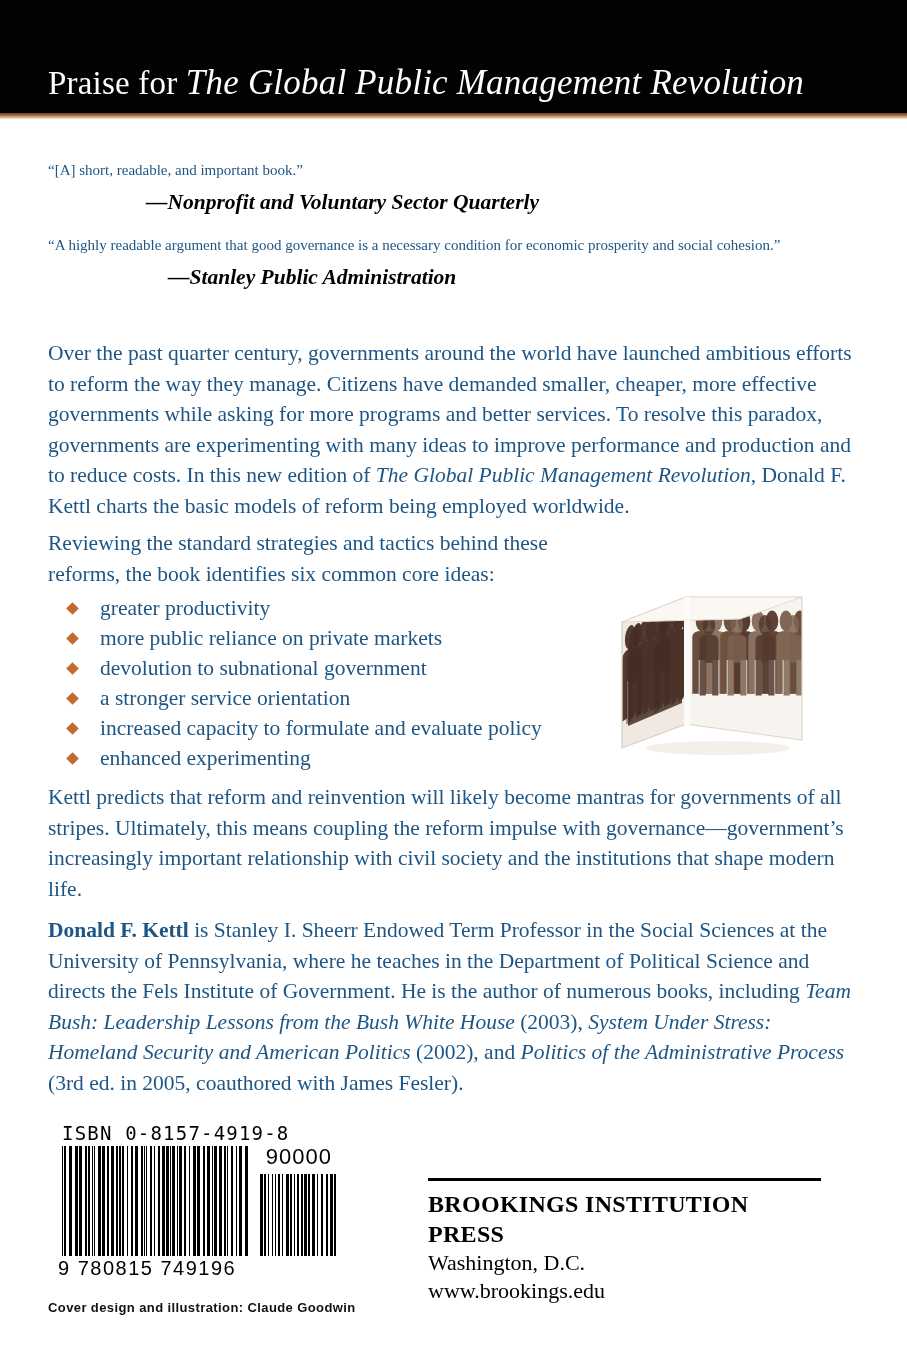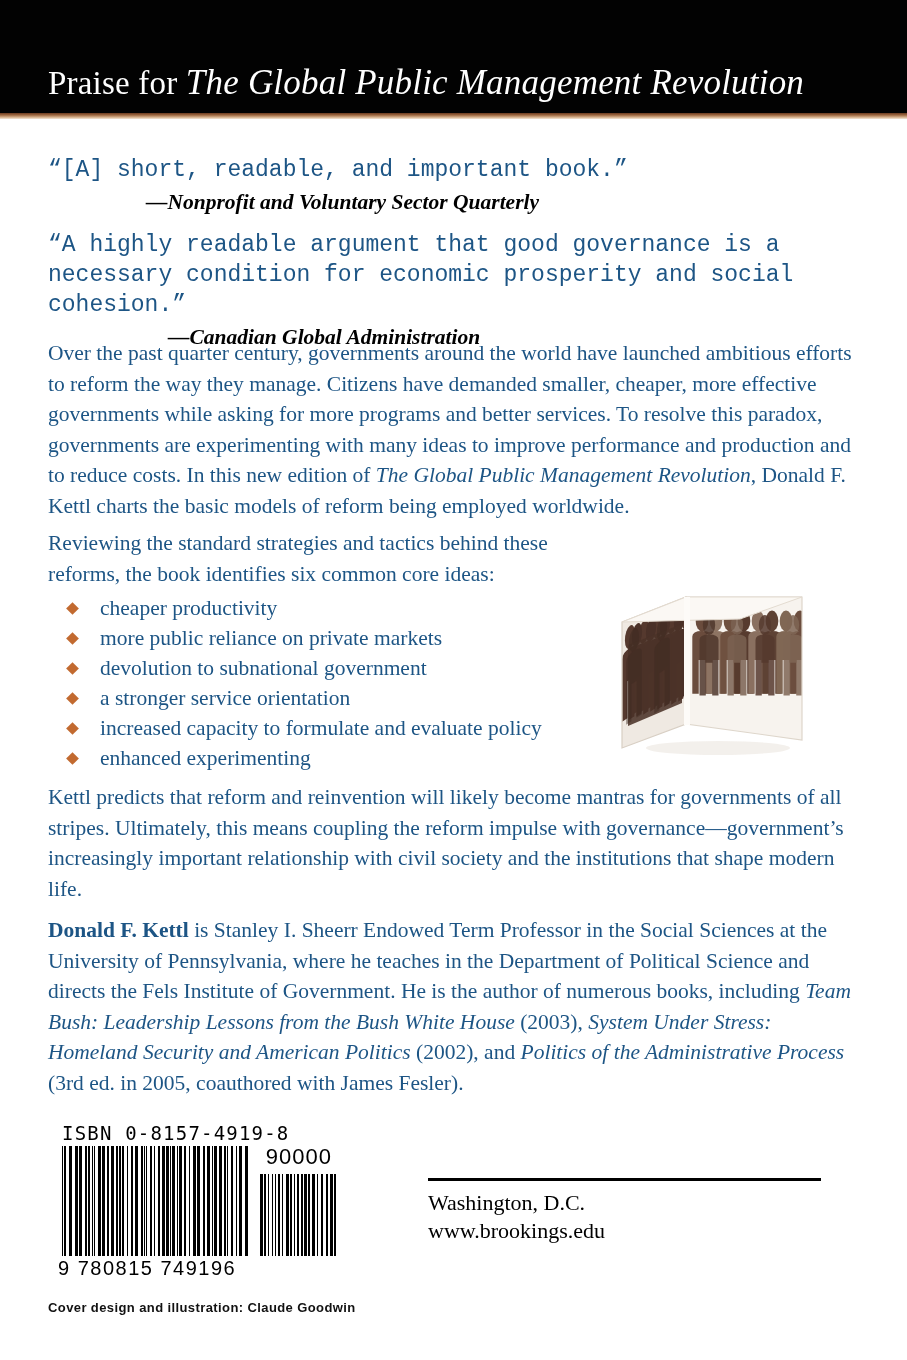--- a/index.html
+++ b/index.html
@@ -42,25 +42,24 @@
     width: 907px; height: 6px;
     background: linear-gradient(to bottom, #6b3b20 0%, #a06a42 35%, #d9b896 75%, #f3e6d8 100%);
   }
   .content {
     position: absolute;
     left: 48px;
     width: 812px;
   }
 
   .quote {
-    font-size: 23px;
+    font-size: 15px;
     line-height: 30px;
     color: #1d5585;
     margin: 0;
-    font-family: Liberation Mono, monospace;
   }
   .attrib {
     font-size: 21.5px;
     line-height: 30px;
     color: #000000;
     font-weight: bold;
     font-style: italic;
     margin: 2px 0 0 0;
     padding-left: 98px;
   }
@@ -202,31 +201,31 @@
 </div>
 <div class="rule-tan"></div>
 
 <div class="content" style="top:155px;">
   <p class="quote">“[A] short, readable, and important book.”</p>
   <p class="attrib">—Nonprofit and Voluntary Sector Quarterly</p>
 </div>
 
 <div class="content" style="top:230px;">
   <p class="quote">“A highly readable argument that good governance is a necessary condition for economic prosperity and social cohesion.”</p>
-  <p class="attrib indent-2">—Canadian Global Administration</p>
+  <p class="attrib indent-2">—Stanley Public Administration</p>
 </div>
 
 <div class="content" style="top:338px;">
   <p class="para"><span>Over the past quarter century, governments around the world have launched ambitious efforts to reform the way they manage. Citizens have demanded smaller, cheaper, more effective governments while asking for more programs and better services. To resolve this paradox, governments are experimenting with many ideas to improve performance and production and to reduce costs. In this new edition of </span><i>The Global Public Management Revolution</i><span>, Donald F. Kettl charts the basic models of reform being employed worldwide.</span></p>
 </div>
 
 <div class="content" style="top:528px; width:575px;">
   <p class="para">Reviewing the standard strategies and tactics behind these reforms, the book identifies six common core ideas:</p>
   <ul class="bullets">
-    <li><span class="diamond"></span><span>cheaper productivity</span></li>
+    <li><span class="diamond"></span><span>greater productivity</span></li>
     <li><span class="diamond"></span><span>more public reliance on private markets</span></li>
     <li><span class="diamond"></span><span>devolution to subnational government</span></li>
     <li><span class="diamond"></span><span>a stronger service orientation</span></li>
     <li><span class="diamond"></span><span>increased capacity to formulate and evaluate policy</span></li>
     <li><span class="diamond"></span><span>enhanced experimenting</span></li>
   </ul>
 </div>
 
 <div class="cube-wrap">
   <svg width="196" height="175" viewBox="0 0 196 175" xmlns="http://www.w3.org/2000/svg">
@@ -428,15 +427,16 @@
       <span class="bar" style="left:70px;width:3px;"></span>
       <span class="bar" style="left:74px;width:2px;"></span>
     </div>
   <p class="barnum">9 780815 749196</p>
 </div>
 
 <div class="credit">Cover design and illustration: Claude Goodwin</div>
 
 <div class="publisher">
   <div class="pub-rule"></div>
+  <div class="pub-name">BROOKINGS INSTITUTION PRESS</div>
   <div class="pub-line">Washington, D.C.</div>
   <div class="pub-line">www.brookings.edu</div>
 </div>
 
 </body></html>

